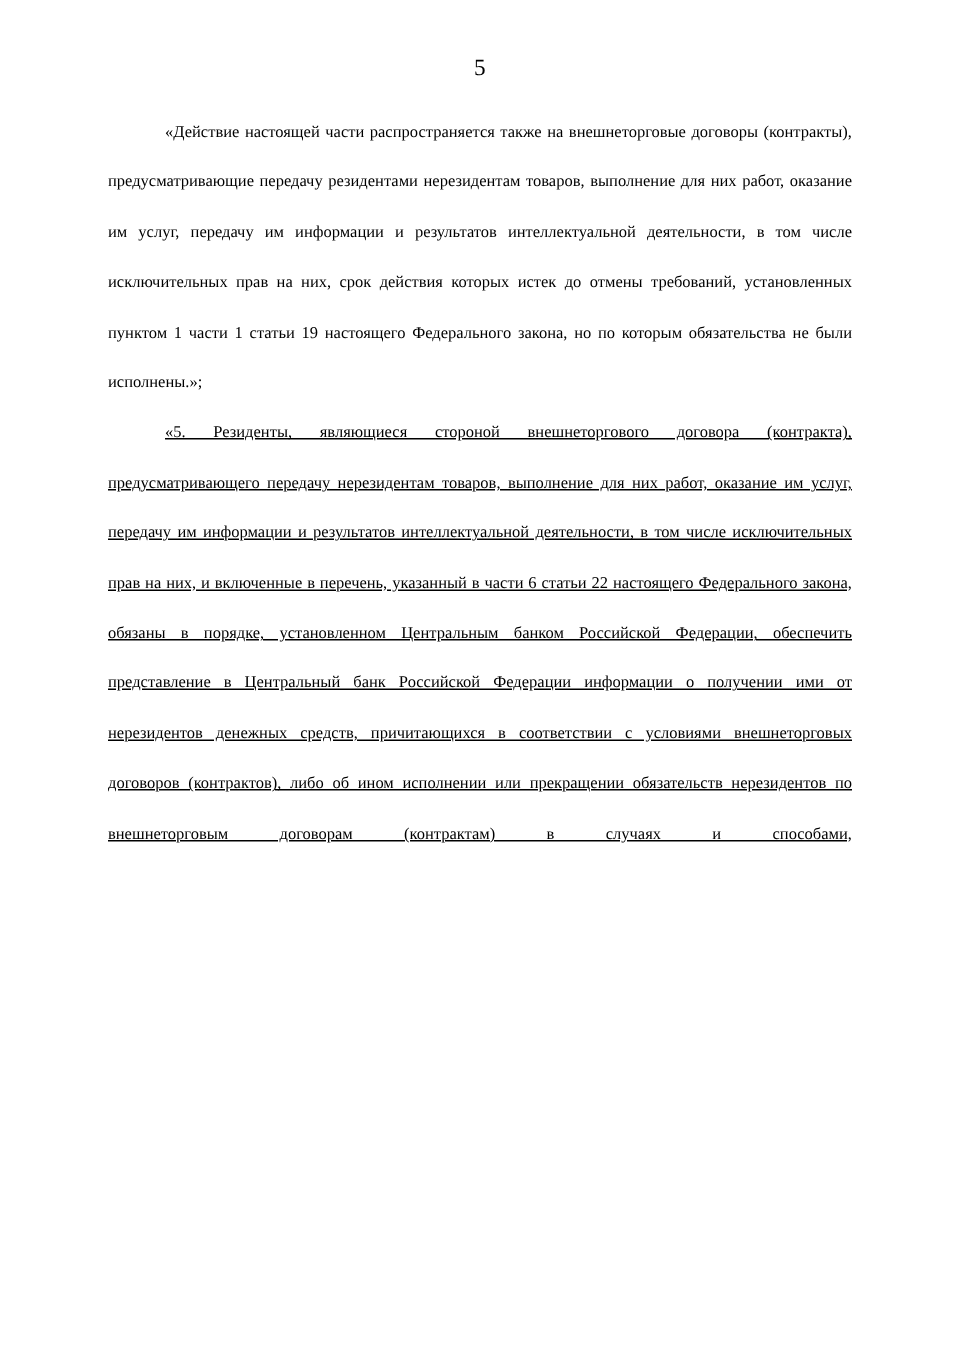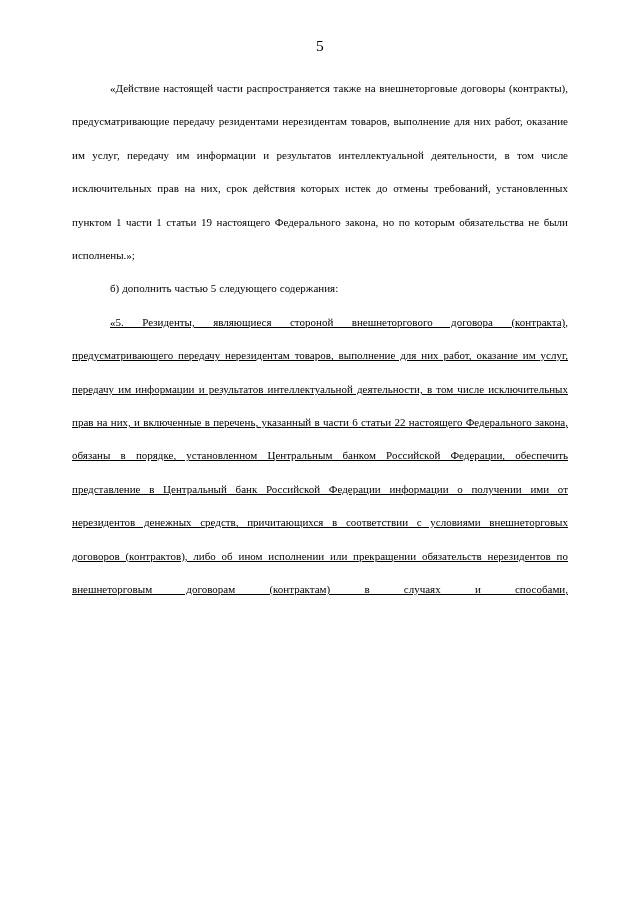--- a/index.html
+++ b/index.html
@@ -61,17 +61,16 @@
 </style>
 </head>
 <body>
 
 <div class="page">
 
   <div class="page-number">5</div>
 
   <div class="body-text">
     <p class="para full-justify">«Действие настоящей части распространяется также на внешнеторговые договоры (контракты), предусматривающие передачу резидентами нерезидентам товаров, выполнение для них работ, оказание им услуг, передачу им информации и результатов интеллектуальной деятельности, в том числе исключительных прав на них, срок действия которых истек до отмены требований, установленных пунктом 1 части 1 статьи 19 настоящего Федерального закона, но по которым обязательства не были исполнены.»;</p>
-    <p class="para">б) дополнить частью 5 следующего содержания:</p>
     <p class="para full-justify">«5. Резиденты, являющиеся стороной внешнеторгового договора (контракта), предусматривающего передачу нерезидентам товаров, выполнение для них работ, оказание им услуг, передачу им информации и результатов интеллектуальной деятельности, в том числе исключительных прав на них, и включенные в перечень, указанный в части 6 статьи 22 настоящего Федерального закона, обязаны в порядке, установленном Центральным банком Российской Федерации, обеспечить представление в Центральный банк Российской Федерации информации о получении ими от нерезидентов денежных средств, причитающихся в соответствии с условиями внешнеторговых договоров (контрактов), либо об ином исполнении или прекращении обязательств нерезидентов по внешнеторговым договорам (контрактам) в случаях и способами,</p>
   </div>
 
 </div>
 
 </body></html>

